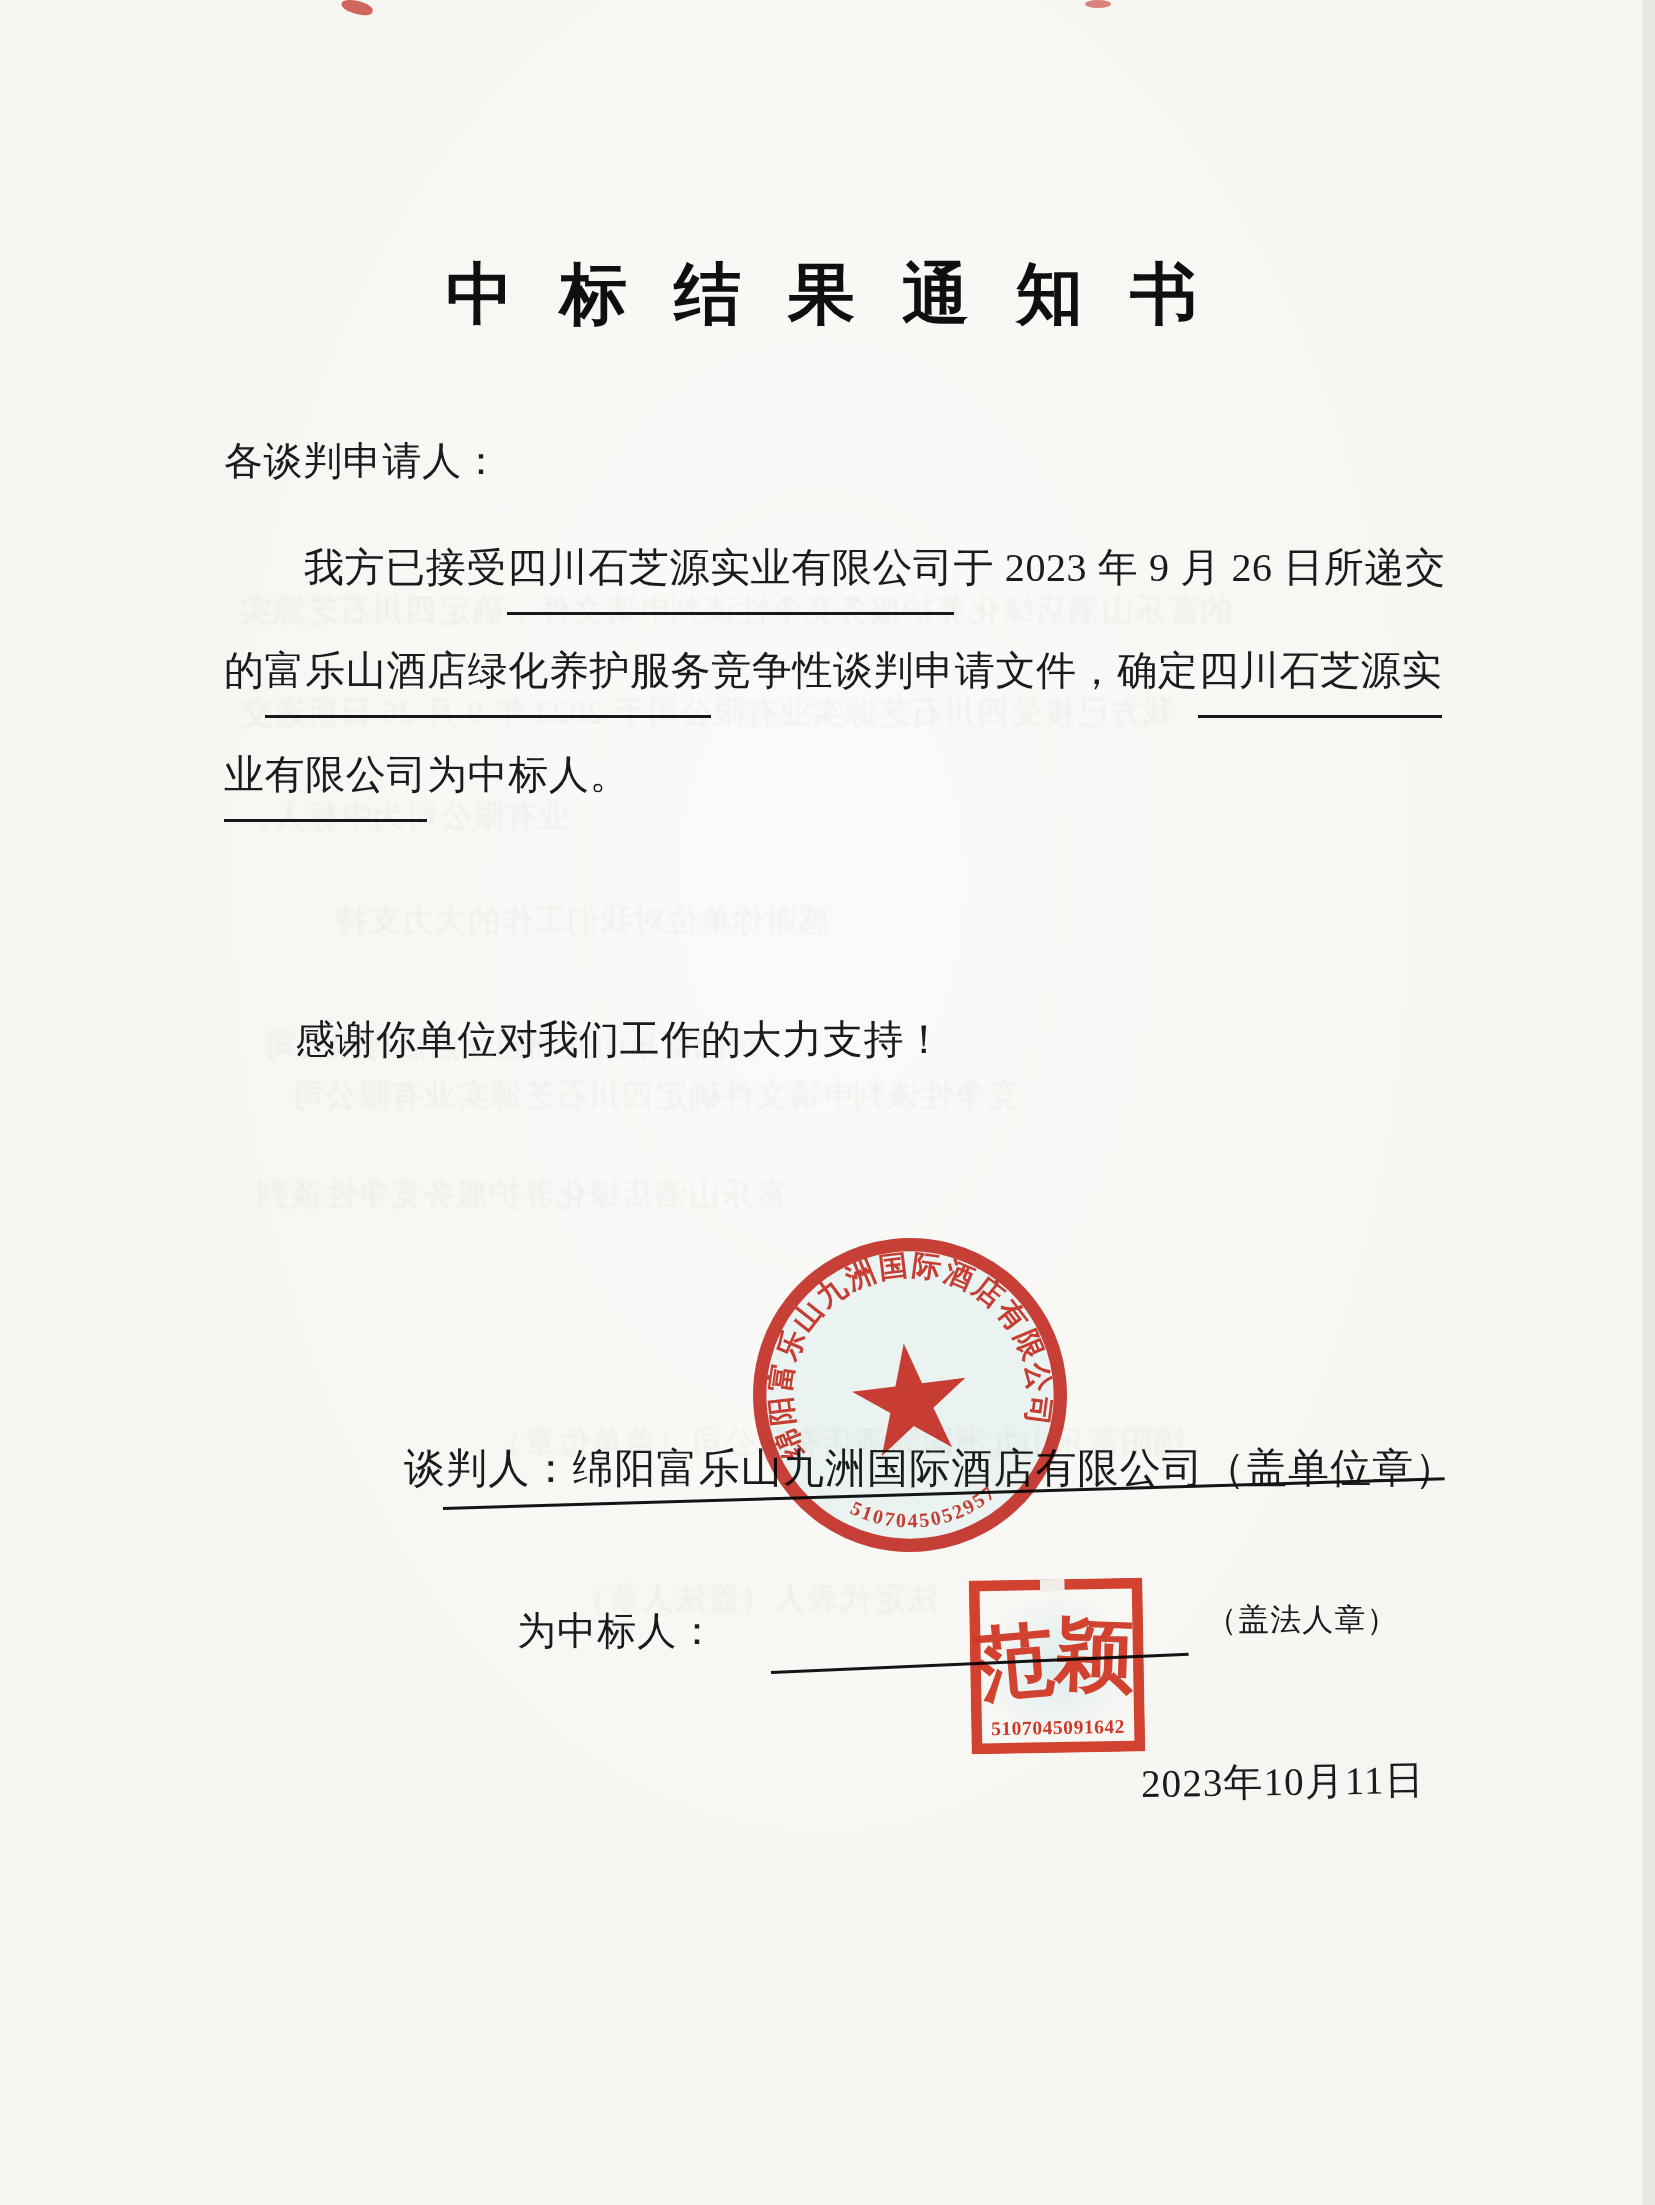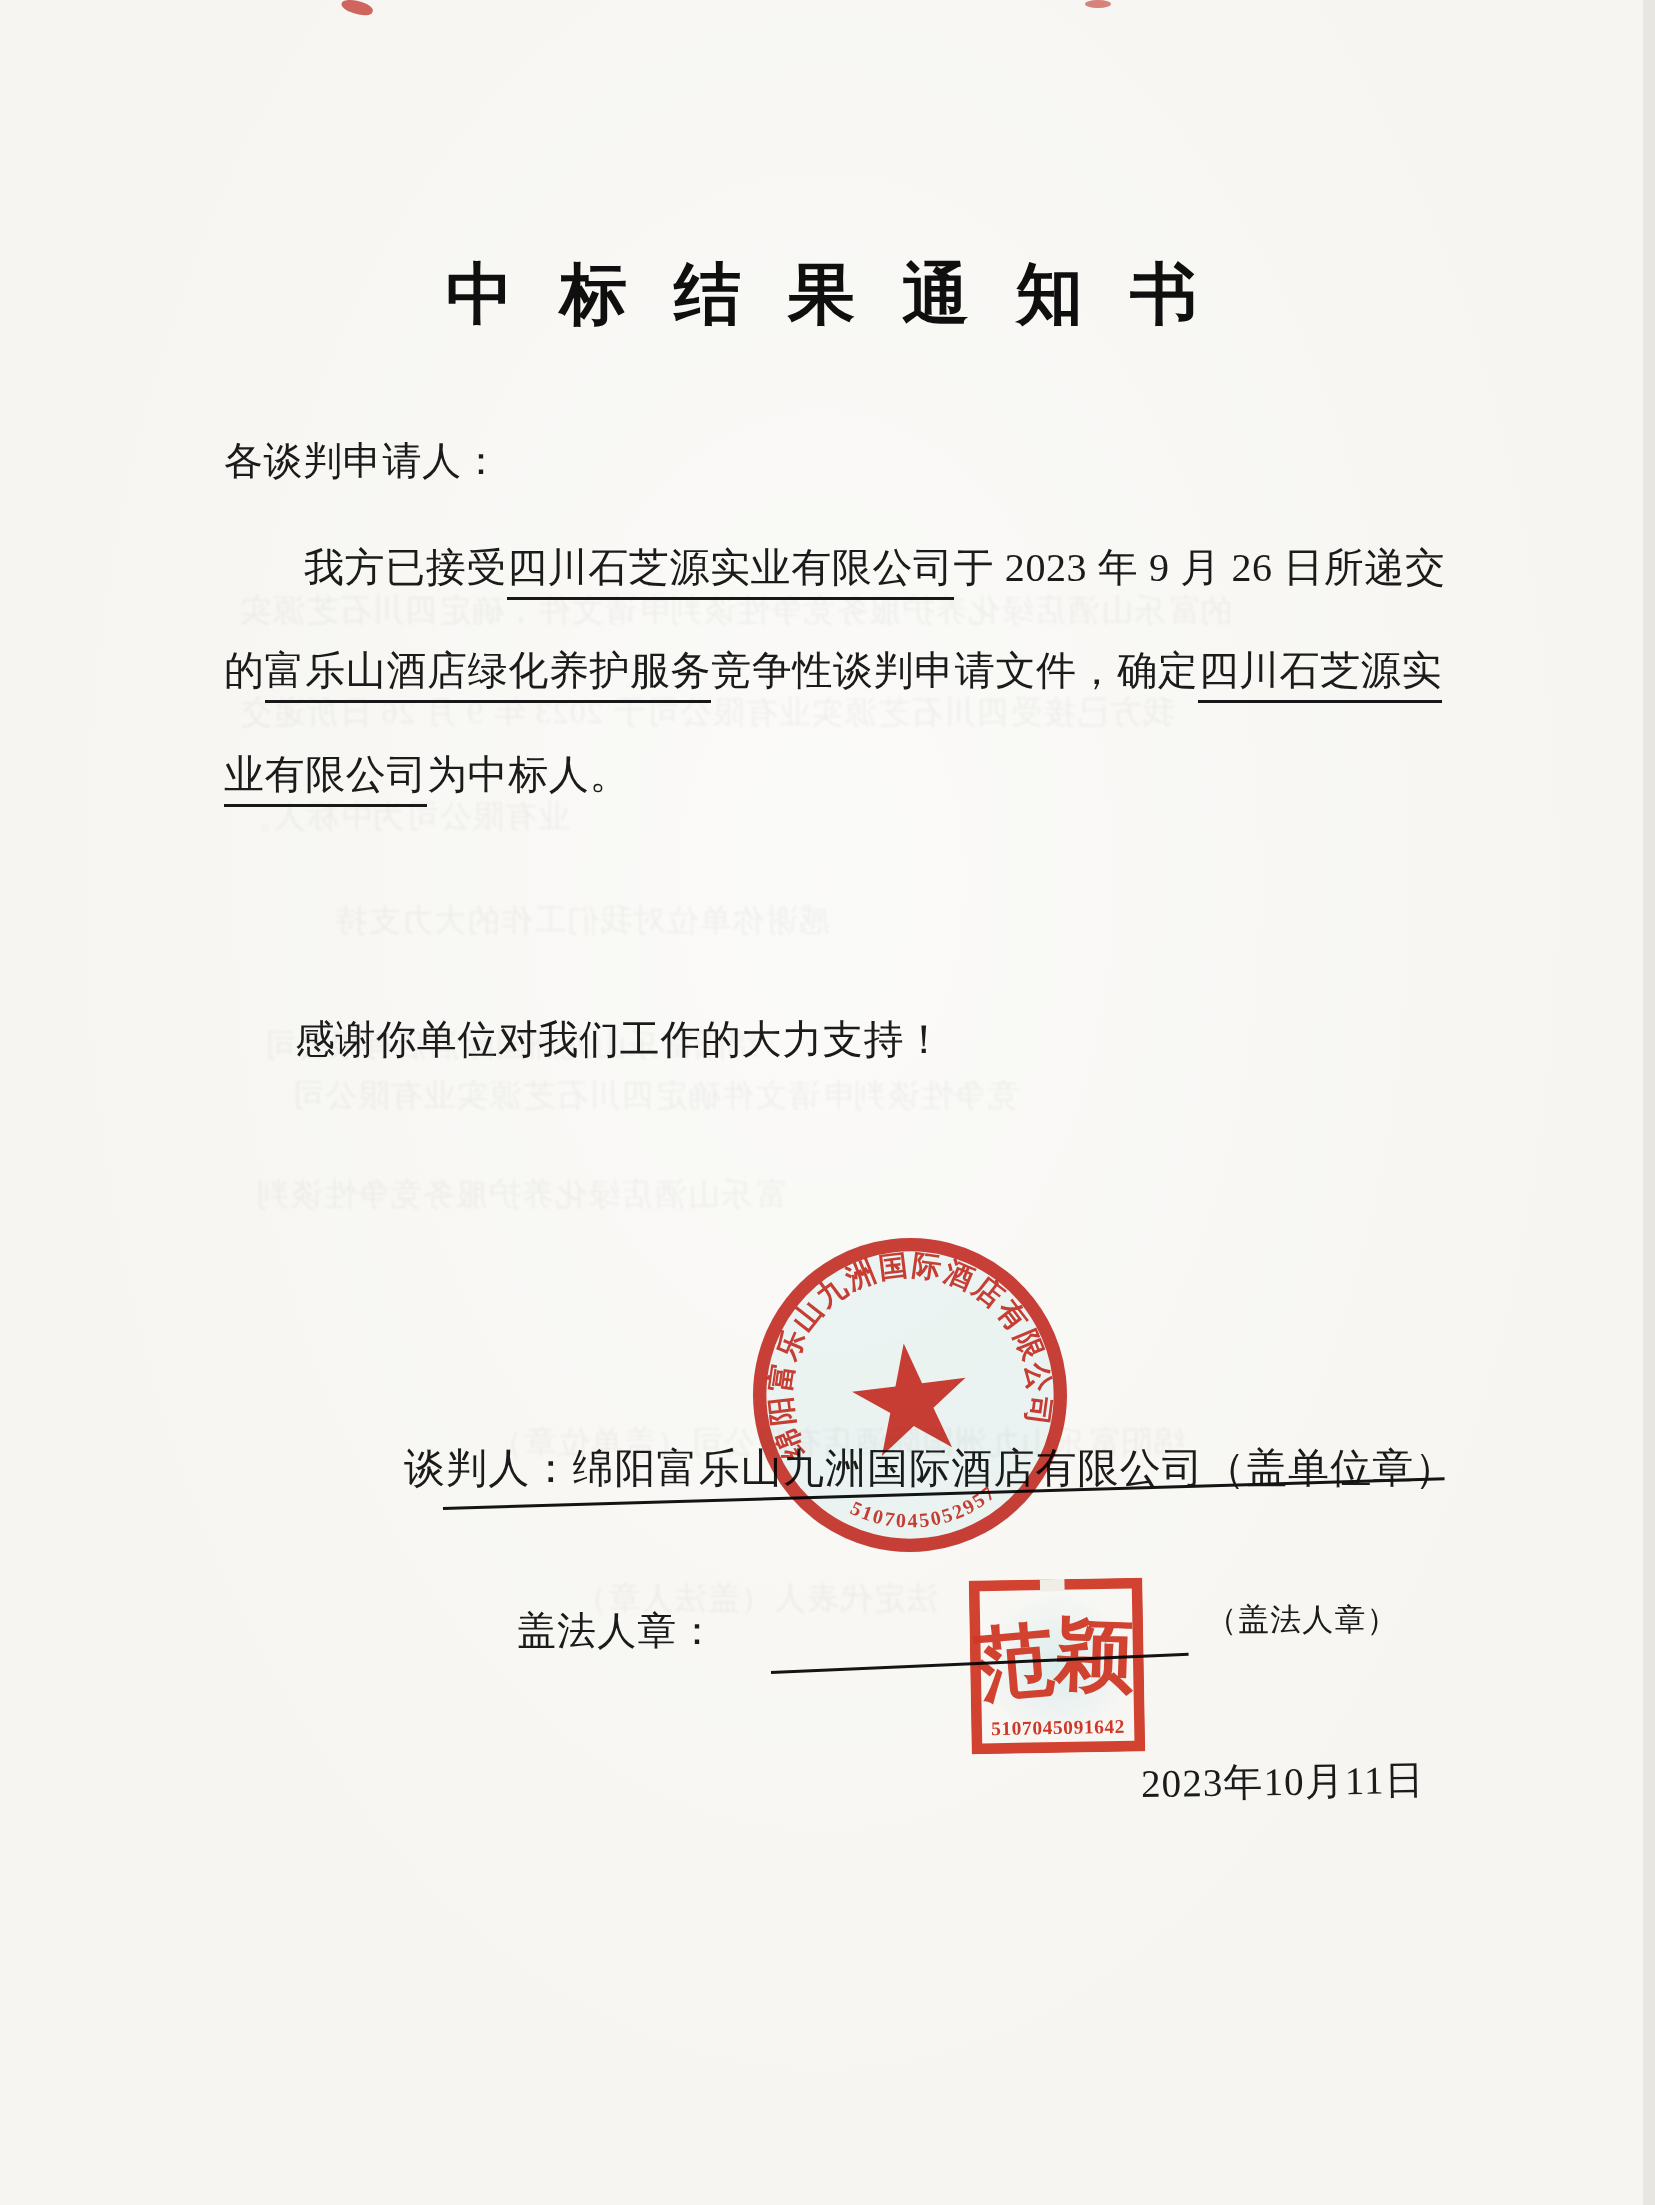--- a/index.html
+++ b/index.html
@@ -11,21 +11,21 @@
       #f6f5f1;
     overflow:hidden;
     font-family:"Liberation Serif","DejaVu Serif",serif;
     color:#1b1b1b;
   }
   .abs{position:absolute;white-space:nowrap;}
   .title{
     font-size:67px;font-weight:bold;letter-spacing:47px;color:#0f0f0f;
   }
   .body-text{font-size:40px;letter-spacing:0.6px;line-height:1.25;margin-top:20px;}
-  .u{border-bottom:3.3px solid #181818;padding-bottom:7px;}
+  .u{border-bottom:3.3px solid #181818;padding-bottom:22px;}
   .sign-text{font-size:41px;letter-spacing:1.1px;}
   .rule{position:absolute;border-top:3.9px solid #141414;transform-origin:left center;}
   .ghost{
     position:absolute;font-size:32px;color:#6f6e64;opacity:.07;
     filter:blur(1.1px);transform:scaleX(-1);white-space:nowrap;letter-spacing:1.1px;
   }
   .speck{position:absolute;background:#c2362b;opacity:.75;}
   .seal-round{
     position:absolute;left:743px;top:1228px;width:334px;height:334px;
     transform:rotate(-7deg);mix-blend-mode:multiply;z-index:5;
@@ -70,21 +70,21 @@
     <span class="u">业有限公司</span><span>为中标人。</span>
   </div>
 
   <div class="abs body-text" style="left:295px;top:995px;">感谢你单位对我们工作的大力支持！</div>
 
   <div class="abs sign-text" style="left:404px;top:1441px;z-index:2;font-family:Liberation Serif, serif;">
     <span>谈判人：</span><span>绵阳富乐山九洲国际酒店有限公司</span><span>（盖单位章）</span>
   </div>
   <div class="rule" style="left:443px;top:1507px;width:1002px;transform:rotate(-1.7deg);z-index:2;"></div>
 
-  <div class="abs sign-text" style="left:517px;top:1604px;font-size:39px;">盖法人章：</div>
+  <div class="abs sign-text" style="left:517px;top:1604px;font-size:39px;">为中标人：</div>
   <div class="rule" style="left:771px;top:1671px;width:418px;transform:rotate(-2.5deg);border-top-width:3.3px;z-index:2;"></div>
   <div class="abs sign-text" style="left:1206px;top:1599px;font-size:31px;">（盖法人章）</div>
 
   <div class="abs" style="left:1141px;top:1755px;font-size:39px;letter-spacing:1.1px;transform:rotate(-0.8deg);">2023年10月11日</div>
 
   <div class="seal-round">
     <svg width="334" height="334" viewBox="0 0 600 600">
       <circle cx="300" cy="300" r="283" fill="rgba(205,236,242,0.28)"></circle>
       <circle cx="300" cy="300" r="270" fill="none" stroke="#c9342a" stroke-width="24" opacity="0.93"></circle>
       <polygon fill="#c9342a" opacity="0.95" points="300,207 324.1,281.8 402.7,281.6 339,327.7 363.5,402.4 300,356 236.5,402.4 261,327.7 197.3,281.6 275.9,281.8"></polygon>

